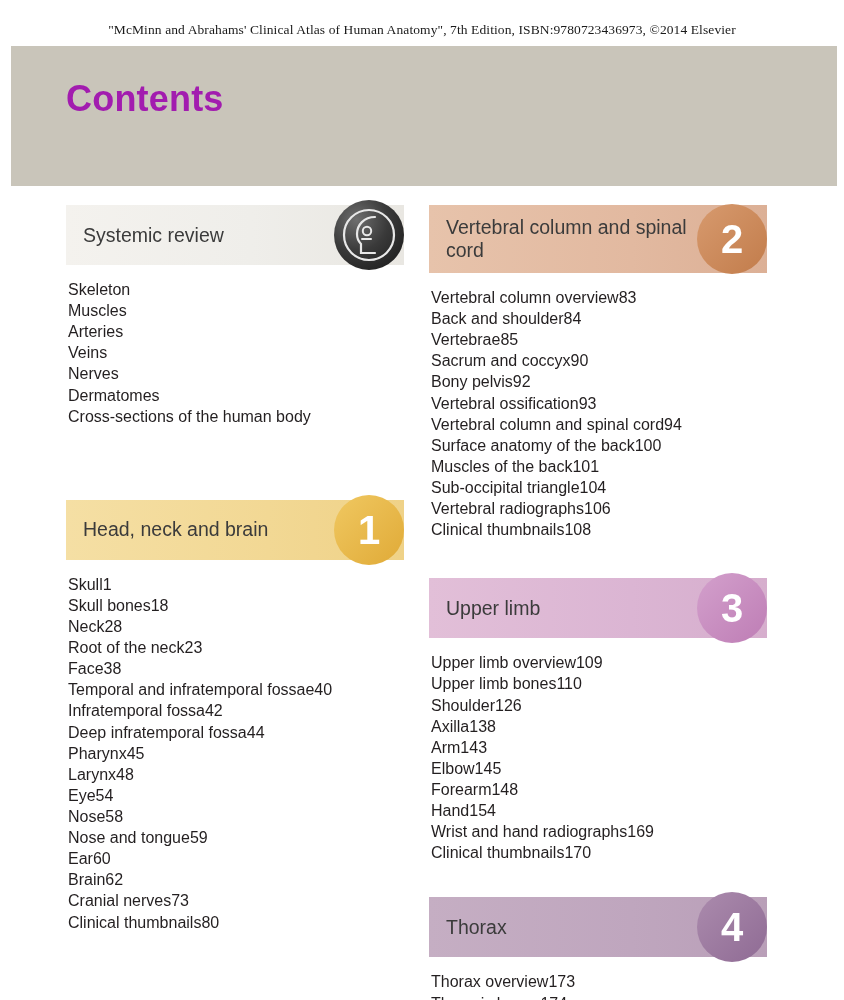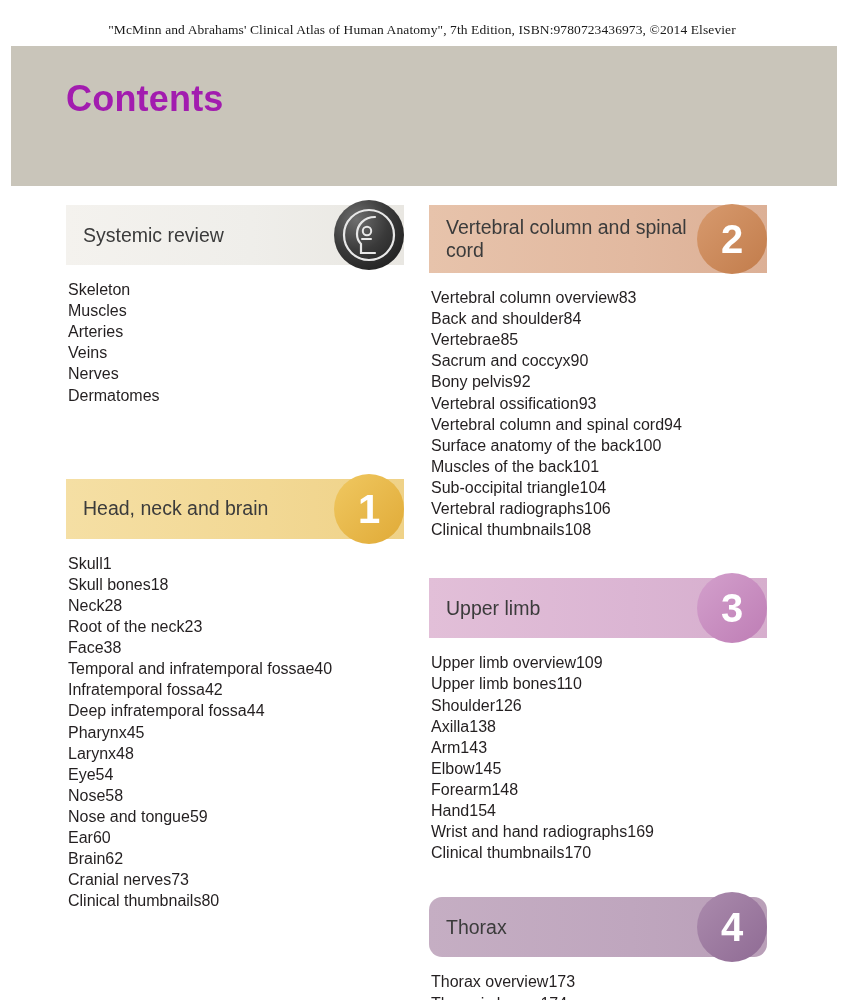--- a/index.html
+++ b/index.html
@@ -133,21 +133,20 @@
   .bar-vert {
     background: linear-gradient(to right, #e7c3ab 0%, #e2b9a0 60%, #dcb096 100%);
   }
   .badge-vert { background: linear-gradient(135deg, #d79a6e 0%, #c27c4b 100%); }
   .bar-upper {
     background: linear-gradient(to right, #e2bfd8 0%, #dbb5d3 60%, #d6aecd 100%);
   }
   .badge-upper { background: linear-gradient(135deg, #d3a0cc 0%, #be7db5 100%); }
   .bar-thorax {
     background: linear-gradient(to right, #c5aec3 0%, #bfa6be 60%, #b99fb8 100%);
-    border-radius: 13px;
   }
   .badge-thorax { background: linear-gradient(135deg, #ab8bad 0%, #8f6b94 100%); }
 
   .head-icon {
     position: absolute;
     right: 0px;
     top: 50%;
     transform: translateY(-50%);
     width: 70px;
     height: 70px;
@@ -205,20 +204,24 @@
 
           </div>
           <div class="entry">
             <span class="entry-label">Nerves</span>
 
           </div>
           <div class="entry">
             <span class="entry-label">Dermatomes</span>
 
           </div>
+          <div class="entry">
+            <span class="entry-label">Cross-sections of the human body</span>
+
+          </div>
         </div>
       </div>
 
       <div class="spacer-lg"></div>
 
       <div class="section">
         <div class="section-bar bar-head">
           <div class="section-title">Head, neck and brain</div>
           <div class="section-badge badge-head">1</div>
         </div>

